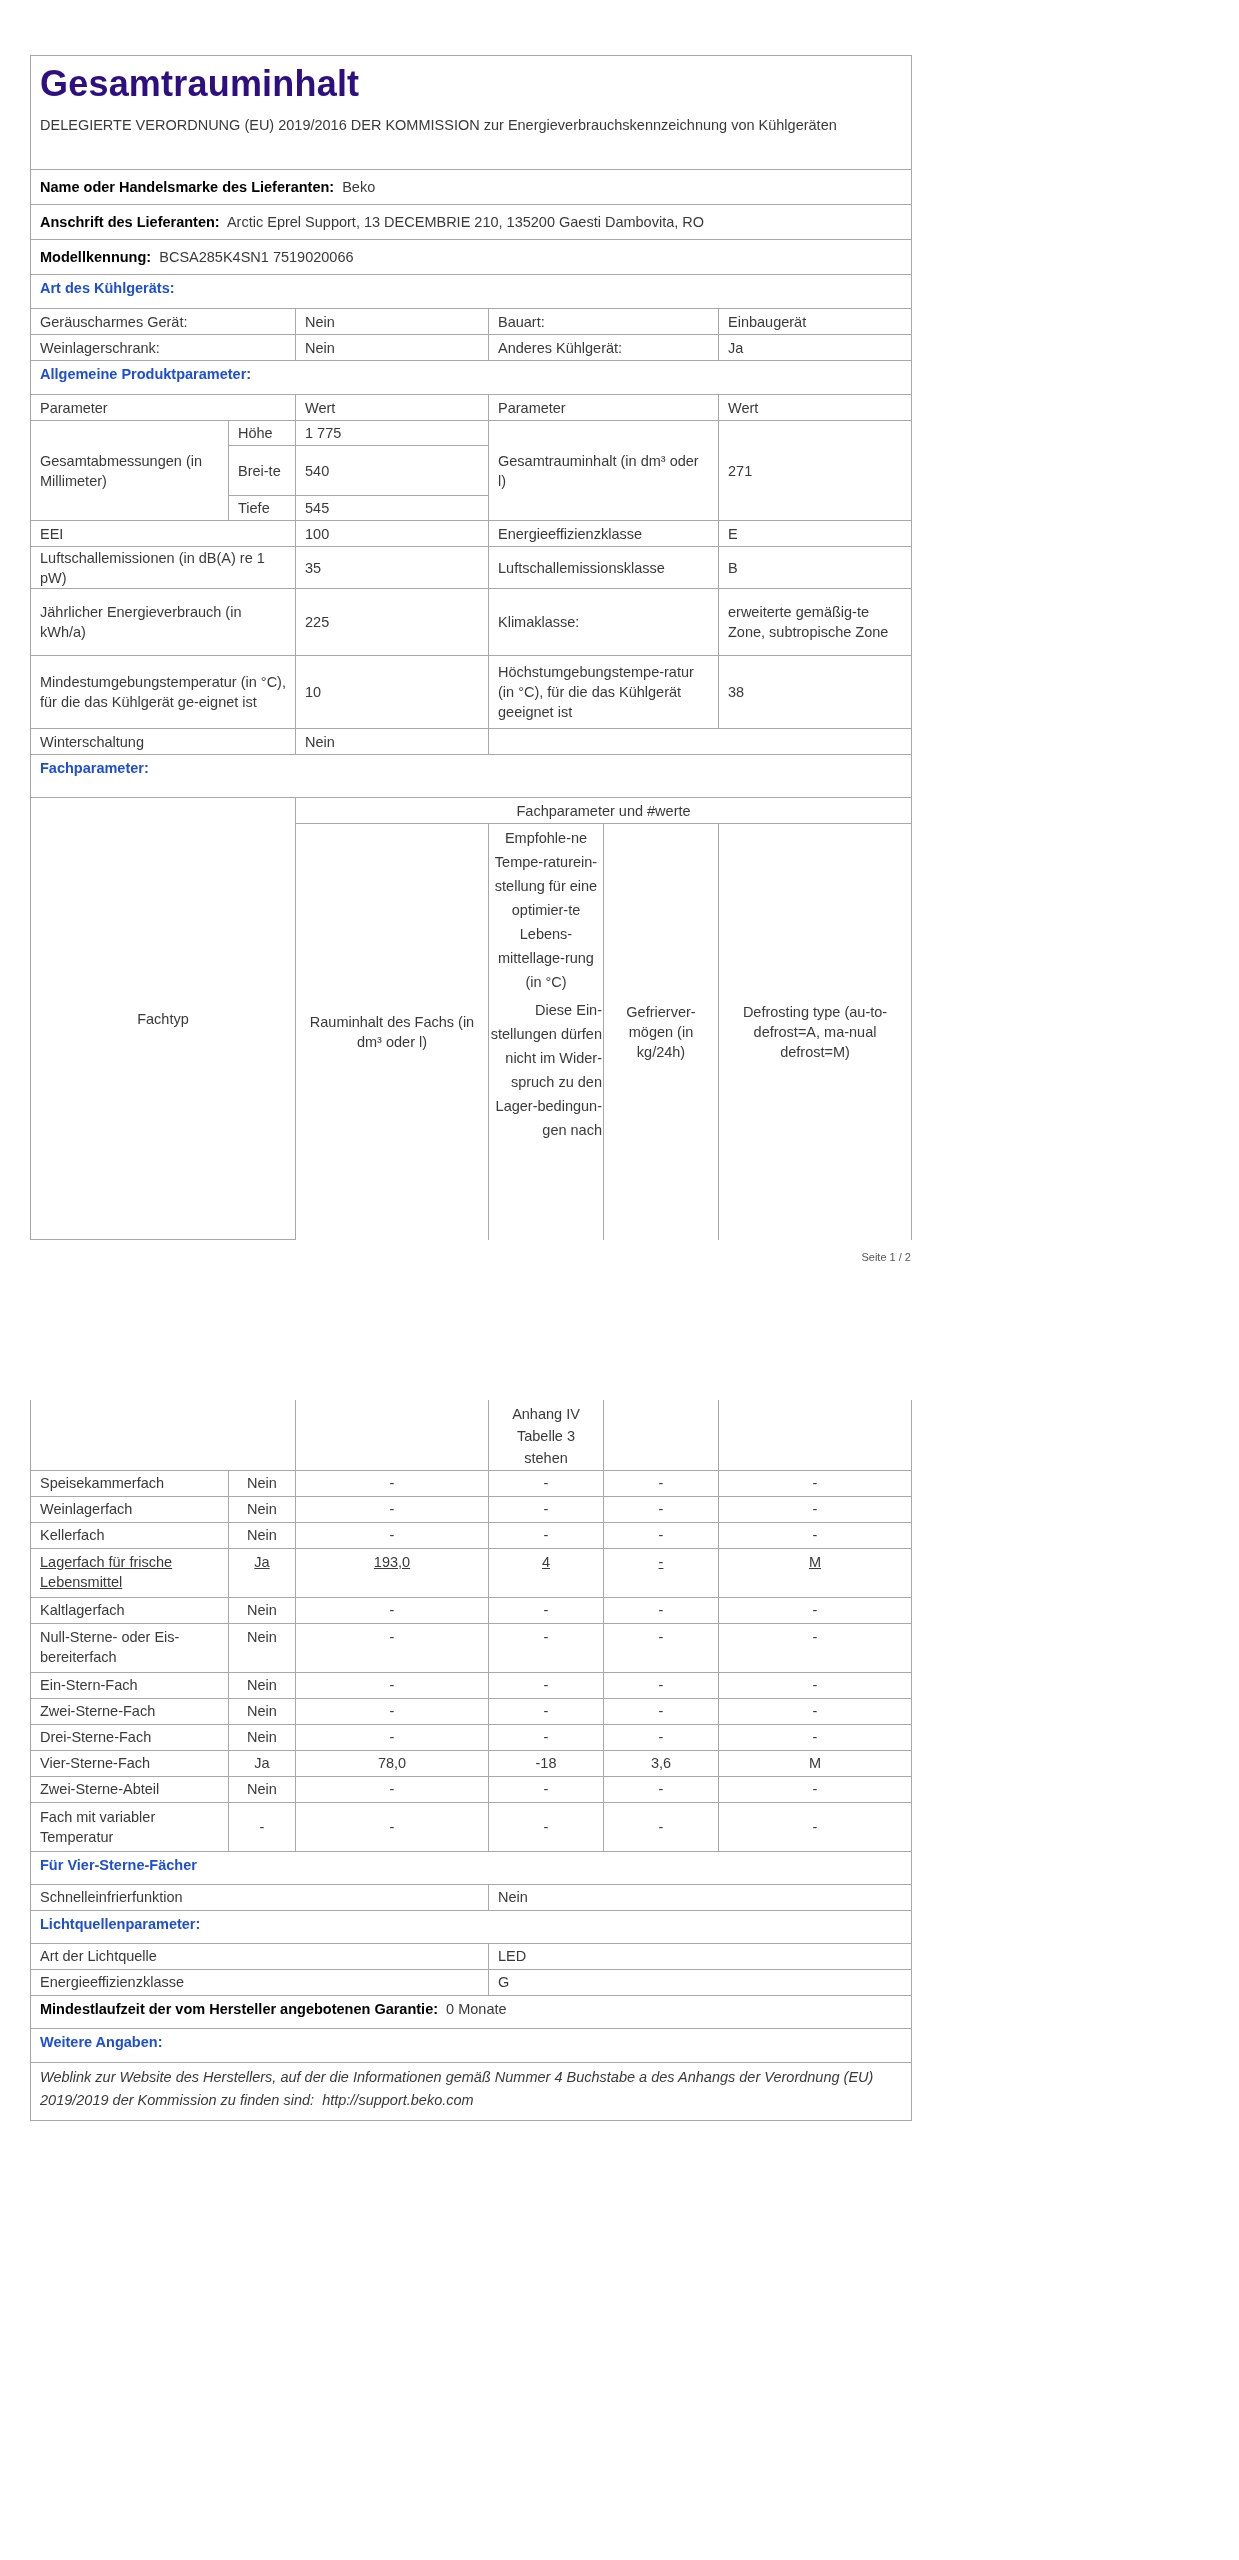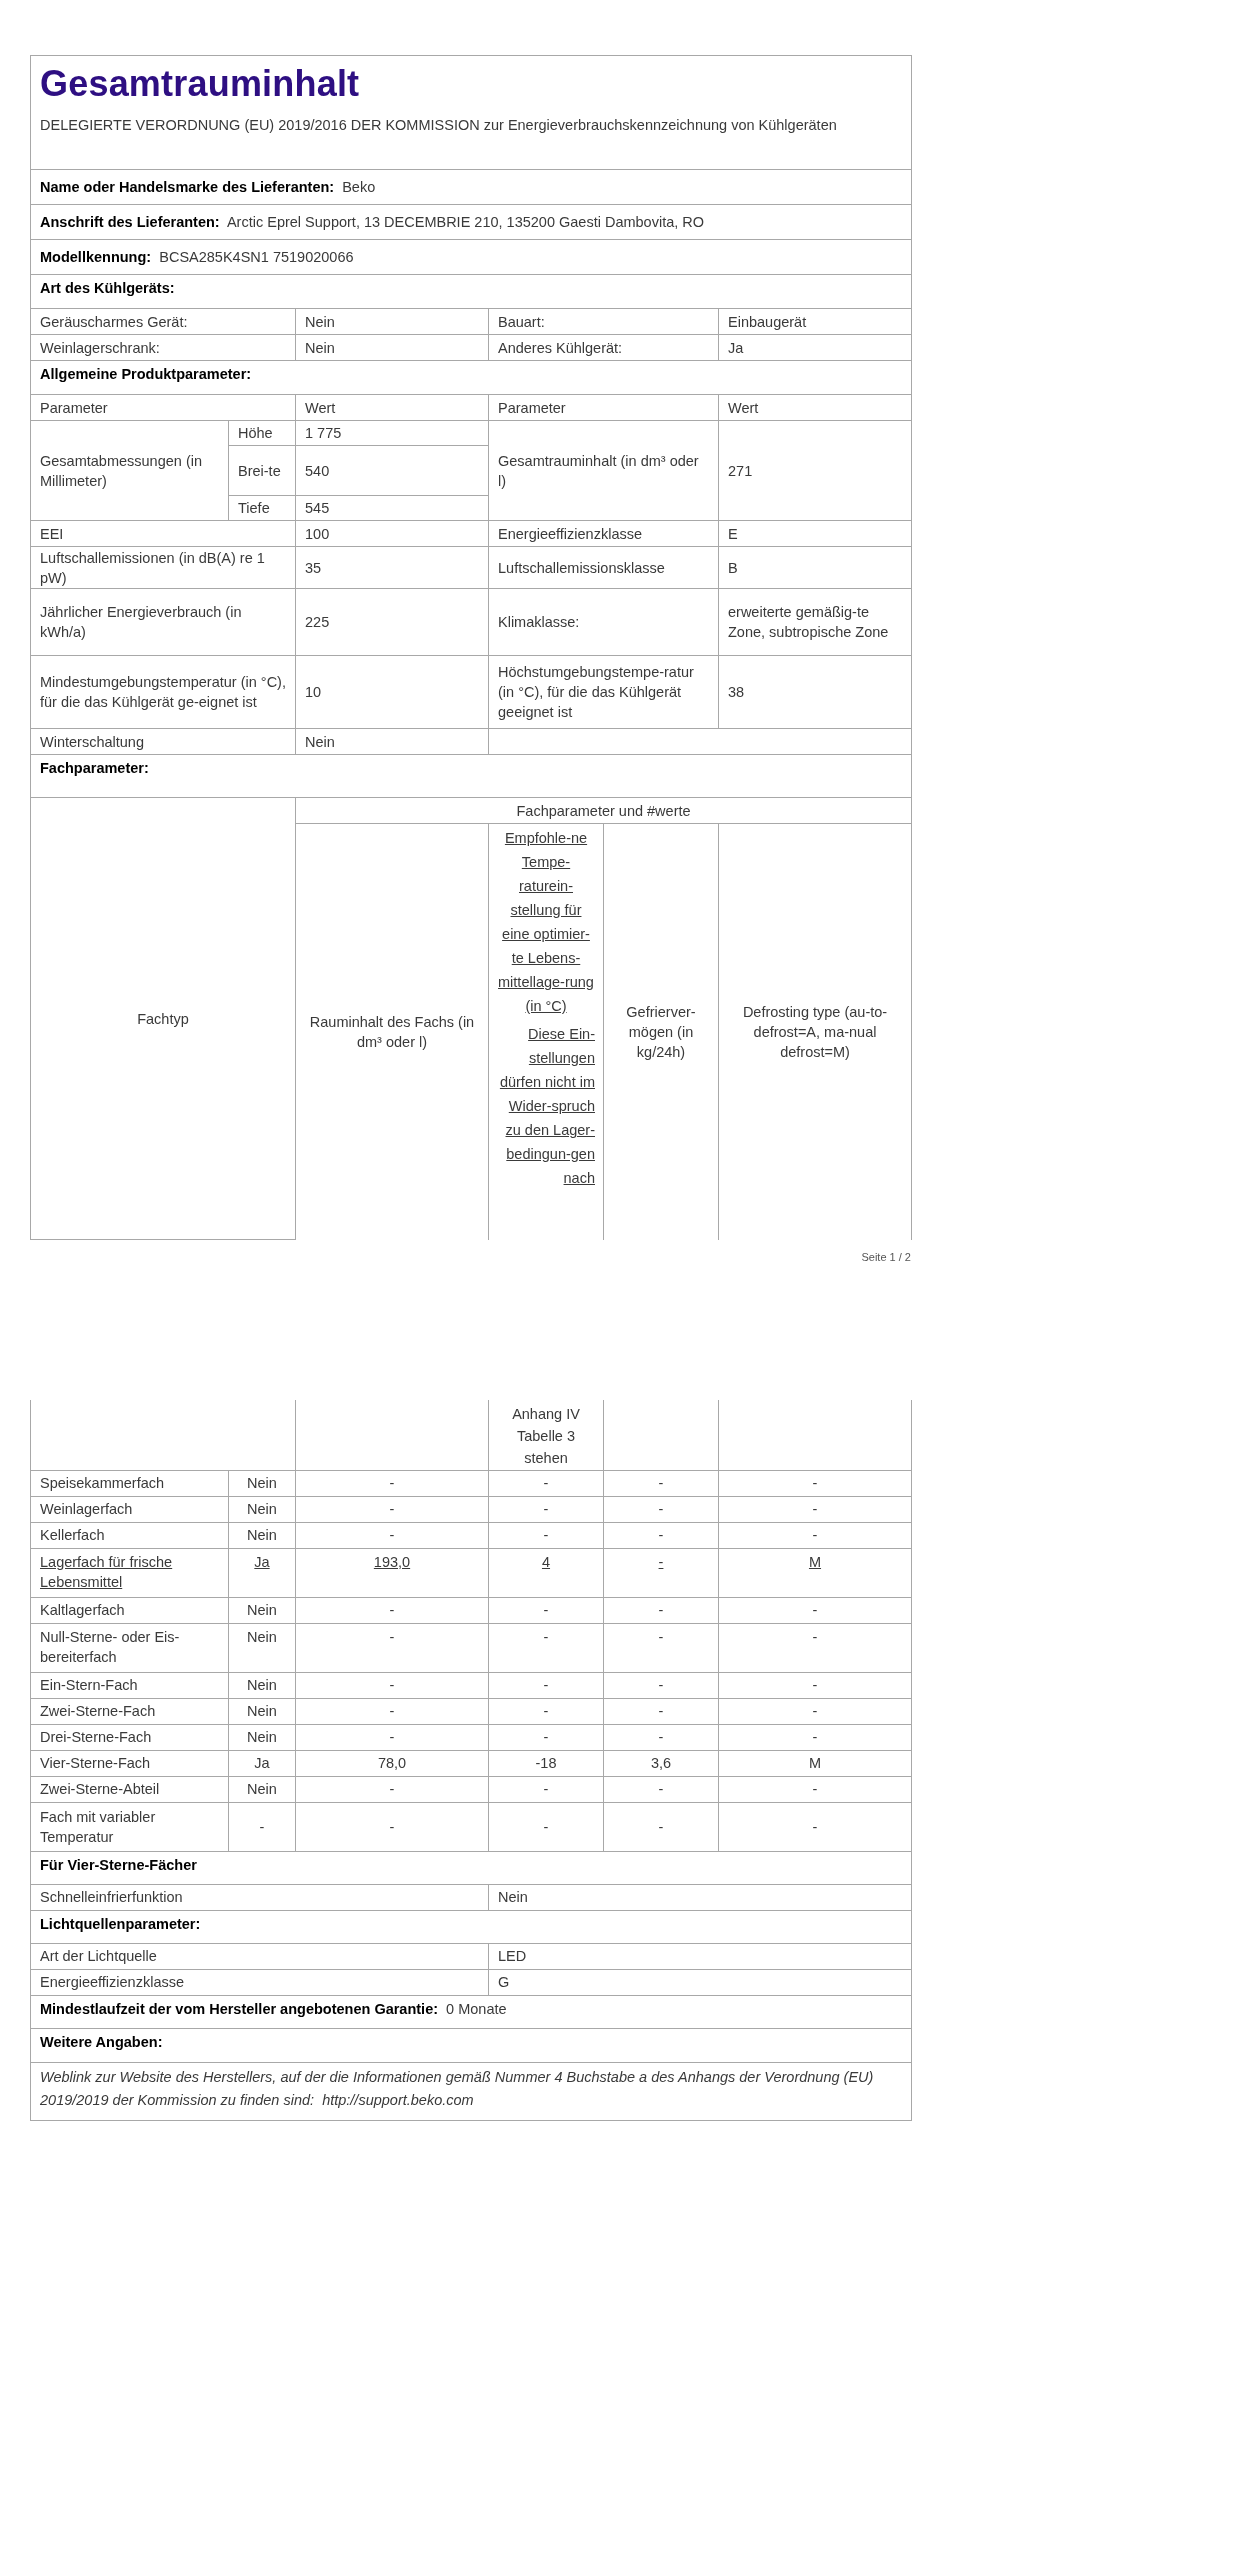--- a/index.html
+++ b/index.html
@@ -3,21 +3,21 @@
 <meta charset="utf-8">
 <style>
   html, body { margin:0; padding:0; background:#ffffff; }
   body { width:1239px; height:2560px; position:relative; font-family:"Liberation Sans", sans-serif; color:#3a3a3a; }
   .page { position:absolute; left:30px; width:881px; }
   table { border-collapse:collapse; width:881px; table-layout:fixed; }
   td { border:1px solid #a8a8a8; padding:0 9px; font-size:14.5px; line-height:20px; vertical-align:middle; color:#3a3a3a; overflow:hidden; }
   td.c { text-align:center; }
   td.top { vertical-align:top; padding-top:3px; }
   .lbl { font-weight:bold; color:#000000; }
-  .head { font-weight:bold; color:#000000; }
+  .head { font-weight:bold; color:#1d4ed8; }
   .title-cell { vertical-align:top; padding-top:6px; border-top:1px solid #a8a8a8; }
   .title { color:#2e0f82; font-weight:bold; font-size:36px; line-height:44px; letter-spacing:0.2px; }
   .subtitle { margin-top:8px; font-size:14.5px; line-height:23px; }
   .noborder-bottom td { border-bottom:none; }
   .footer { position:absolute; top:1243px; right:328px; font-size:11px; color:#555;margin-top:8px; }
 </style>
 </head>
 <body>
 
 <div class="page" style="top:55px;">
@@ -125,21 +125,21 @@
     </tr>
     <tr style="height:43px">
       <td colspan="6" class="head top">Fachparameter:</td>
     </tr>
     <tr style="height:26px">
       <td colspan="2" rowspan="2" class="c">Fachtyp</td>
       <td colspan="4" class="c">Fachparameter und #werte</td>
     </tr>
     <tr class="noborder-bottom" style="height:416px">
       <td class="c"><span>Rauminhalt des Fachs (in dm³ oder l)</span></td>
-      <td class="c top" style="padding:2px 8px;text-decoration:underline;">
+      <td class="c top" style="padding:2px 1px;">
         <div style="line-height:24px;">Empfohle-ne Tempe-raturein-stellung für eine optimier-te Lebens-mittellage-rung (in °C)</div>
         <div style="line-height:24px; margin-top:4px;text-align:right;">Diese Ein-stellungen dürfen nicht im Wider-spruch zu den Lager-bedingun-gen nach</div>
       </td>
       <td class="c" style="padding:0 4px;">Gefrierver-mögen (in kg/24h)</td>
       <td class="c">Defrosting type (au-to-defrost=A, ma-nual defrost=M)</td>
     </tr>
   </tbody>
     </table>
 </div>
 

